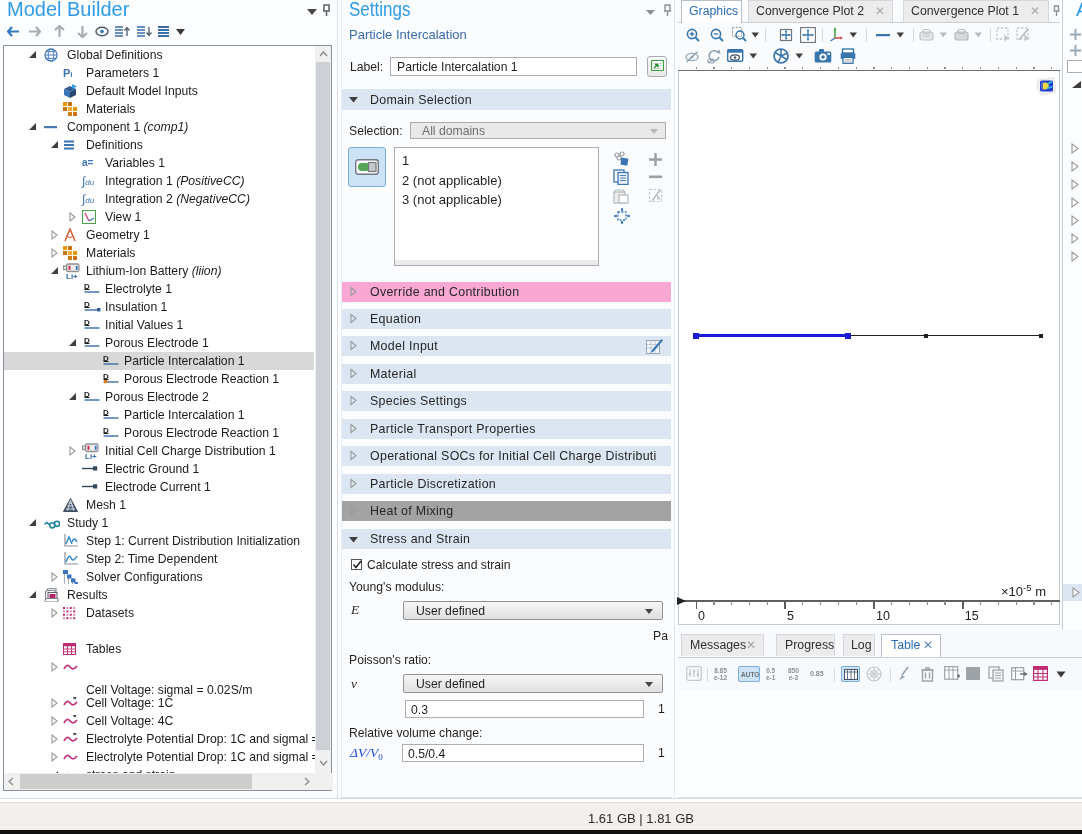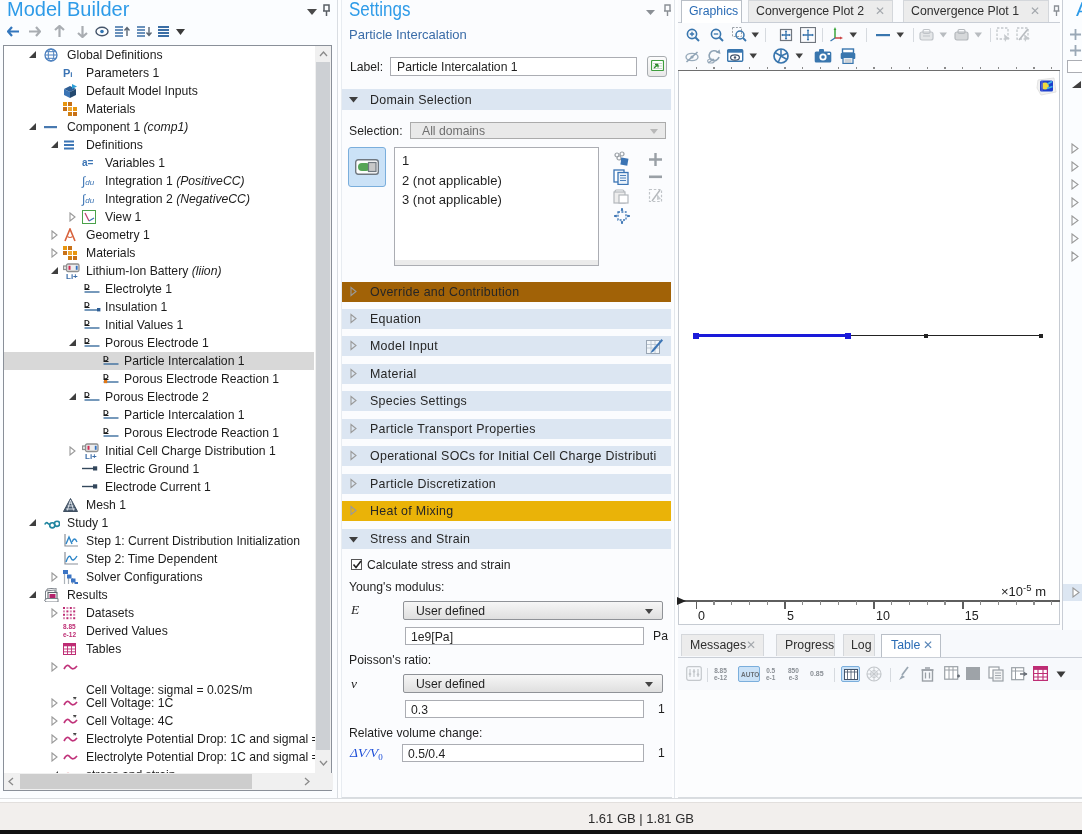--- a/index.html
+++ b/index.html
@@ -347,24 +347,20 @@
             <rect x="3.4" y="6.8" width="2" height="2" fill="#D98AB4"></rect>
             <rect x="6.8" y="6.8" width="2" height="2" fill="#BE2D74"></rect>
             <rect x="10.2" y="6.8" width="2" height="2" fill="#D98AB4"></rect>
             <rect x="0" y="10.2" width="2" height="2" fill="#D98AB4"></rect>
             <rect x="3.4" y="10.2" width="2" height="2" fill="#BE2D74"></rect>
             <rect x="6.8" y="10.2" width="2" height="2" fill="#D98AB4"></rect>
             <rect x="10.2" y="10.2" width="2" height="2" fill="#BE2D74"></rect>
           </svg>
           <span class="lb" style="left:82px;">Datasets</span>
         </div>
-<div class="tr" style="top:576px;">
-          <span class="ico" style="left:59px;top:1px;font-size:6.5px;font-weight:bold;color:#BE2D74;line-height:8px;letter-spacing:0;">8.85<br>e-12</span>
-          <span class="lb" style="left:82px;">Derived Values</span>
-        </div>
 <div class="tr" style="top:594px;">
           <svg class="ico" style="left:59px;top:3px" width="13" height="12">
             <rect x="0.5" y="0.5" width="12" height="11" fill="#FFF" stroke="#BE2D74" stroke-width="1"></rect>
             <rect x="0.5" y="0.5" width="12" height="2.8" fill="#BE2D74"></rect>
             <path d="M4.5 1v10.5 M8.5 1v10.5 M1 6h11 M1 8.8h11" stroke="#BE2D74" stroke-width="0.9"></path>
           </svg>
           <span class="lb" style="left:82px;">Tables</span>
         </div>
 <div class="tr" style="top:612px;">
           <svg class="abs" style="left:47px;top:4px" width="7" height="10">
@@ -529,21 +525,21 @@
     </svg>
   <svg class="abs" style="left:272px;top:208px" width="16" height="16">
       <rect x="4" y="4" width="8" height="8" fill="none" stroke="#3B74B4" stroke-width="1.3" stroke-dasharray="2 1.4"></rect>
       <path d="M8 0v3 M8 13v3 M0 8h3 M13 8h3" stroke="#3B74B4" stroke-width="1.4"></path>
       <polygon points="8,0 6.6,2.4 9.4,2.4" fill="#3B74B4"></polygon>
       <polygon points="8,16 6.6,13.6 9.4,13.6" fill="#3B74B4"></polygon>
       <polygon points="0,8 2.4,6.6 2.4,9.4" fill="#3B74B4"></polygon>
       <polygon points="16,8 13.6,6.6 13.6,9.4" fill="#3B74B4"></polygon>
     </svg>
 
-  <div class="abs" style="left:0;top:281.5px;width:329px;height:20px;background:#a16207;overflow:hidden;">
+  <div class="abs" style="left:0;top:281.5px;width:329px;height:20px;background:#f9a8d4;overflow:hidden;">
       <svg class="abs" style="left:8px;top:4px" width="7" height="11">
         <polygon points="1,1.5 6,5.5 1,9.5" fill="none" stroke="#9A9A9A" stroke-width="1.1"></polygon>
       </svg>
       <b style="position:absolute;left:28px;top:3px;font-weight:normal;font-size:12.4px;color:#262626;letter-spacing:0.3px;white-space:nowrap;">Override and Contribution</b>
     </div>
 <div class="abs" style="left:0;top:308.9px;width:329px;height:20px;background:#DCE6F2;overflow:hidden;">
       <svg class="abs" style="left:8px;top:4px" width="7" height="11">
         <polygon points="1,1.5 6,5.5 1,9.5" fill="none" stroke="#9A9A9A" stroke-width="1.1"></polygon>
       </svg>
       <b style="position:absolute;left:28px;top:3px;font-weight:normal;font-size:12.4px;color:#262626;letter-spacing:0.3px;white-space:nowrap;">Equation</b>
@@ -582,21 +578,21 @@
         <polygon points="1,1.5 6,5.5 1,9.5" fill="none" stroke="#9A9A9A" stroke-width="1.1"></polygon>
       </svg>
       <b style="position:absolute;left:28px;top:3px;font-weight:normal;font-size:12.4px;color:#262626;letter-spacing:0.3px;white-space:nowrap;">Operational SOCs for Initial Cell Charge Distributi</b>
     </div>
 <div class="abs" style="left:0;top:473.6px;width:329px;height:20px;background:#DCE6F2;overflow:hidden;">
       <svg class="abs" style="left:8px;top:4px" width="7" height="11">
         <polygon points="1,1.5 6,5.5 1,9.5" fill="none" stroke="#9A9A9A" stroke-width="1.1"></polygon>
       </svg>
       <b style="position:absolute;left:28px;top:3px;font-weight:normal;font-size:12.4px;color:#262626;letter-spacing:0.3px;white-space:nowrap;">Particle Discretization</b>
     </div>
-<div class="abs" style="left:0;top:501.0px;width:329px;height:20px;background:#eab308;overflow:hidden;">
+<div class="abs" style="left:0;top:501.0px;width:329px;height:20px;background:#a3a3a3;overflow:hidden;">
       <svg class="abs" style="left:8px;top:4px" width="7" height="11">
         <polygon points="1,1.5 6,5.5 1,9.5" fill="none" stroke="#9A9A9A" stroke-width="1.1"></polygon>
       </svg>
       <b style="position:absolute;left:28px;top:3px;font-weight:normal;font-size:12.4px;color:#262626;letter-spacing:0.3px;white-space:nowrap;">Heat of Mixing</b>
     </div>
 <div class="abs" style="left:0;top:528.5px;width:329px;height:20px;background:#DCE6F2;overflow:hidden;">
       <svg class="abs" style="left:7px;top:8px" width="10" height="6">
         <polygon points="0,0 9,0 4.5,5.5" fill="#3F3F3F"></polygon>
       </svg>
       <b style="position:absolute;left:28px;top:3px;font-weight:normal;font-size:12.4px;color:#262626;letter-spacing:0.3px;white-space:nowrap;">Stress and Strain</b>
@@ -607,23 +603,20 @@
       <path d="M1.5 5.5 4 8.5 9 2" stroke="#222" stroke-width="1.6" fill="none"></path>
     </svg>
   <span class="abs t12" style="left:25px;top:558px;">Calculate stress and strain</span>
   <span class="abs t12" style="left:7px;top:580px;">Young's modulus:</span>
   <span class="abs" style="left:9px;top:602px;font-size:13.5px;font-style:italic;font-family:'Liberation Serif',serif;color:#1F1F1F;">E</span>
   <div class="abs" style="left:61px;top:601px;width:260px;height:19px;border:1px solid #8F9297;border-radius:2px;background:linear-gradient(#F6F6F6,#DFDFDF);">
     <span class="t12" style="position:absolute;left:12px;top:2px;">User defined</span>
     <svg class="abs" style="right:8px;top:7px" width="9" height="6">
         <polygon points="0,0 8,0 4,5" fill="#444"></polygon>
       </svg>
-  </div>
-  <div class="abs" style="left:63px;top:627px;width:239px;height:18px;border:1px solid #ABADB3;background:#FFF;">
-    <span class="t12" style="position:absolute;left:5px;top:2px;">1e9[Pa]</span>
   </div>
   <span class="abs t12" style="left:311px;top:629px;">Pa</span>
   <span class="abs t12" style="left:7px;top:653px;">Poisson's ratio:</span>
   <span class="abs" style="left:9px;top:676px;font-size:13.5px;font-style:italic;font-family:'Liberation Serif',serif;color:#1F1F1F;">ν</span>
   <div class="abs" style="left:61px;top:674px;width:260px;height:19px;border:1px solid #8F9297;border-radius:2px;background:linear-gradient(#F6F6F6,#DFDFDF);">
     <span class="t12" style="position:absolute;left:12px;top:2px;">User defined</span>
     <svg class="abs" style="right:8px;top:7px" width="9" height="6">
         <polygon points="0,0 8,0 4,5" fill="#444"></polygon>
       </svg>
   </div>

